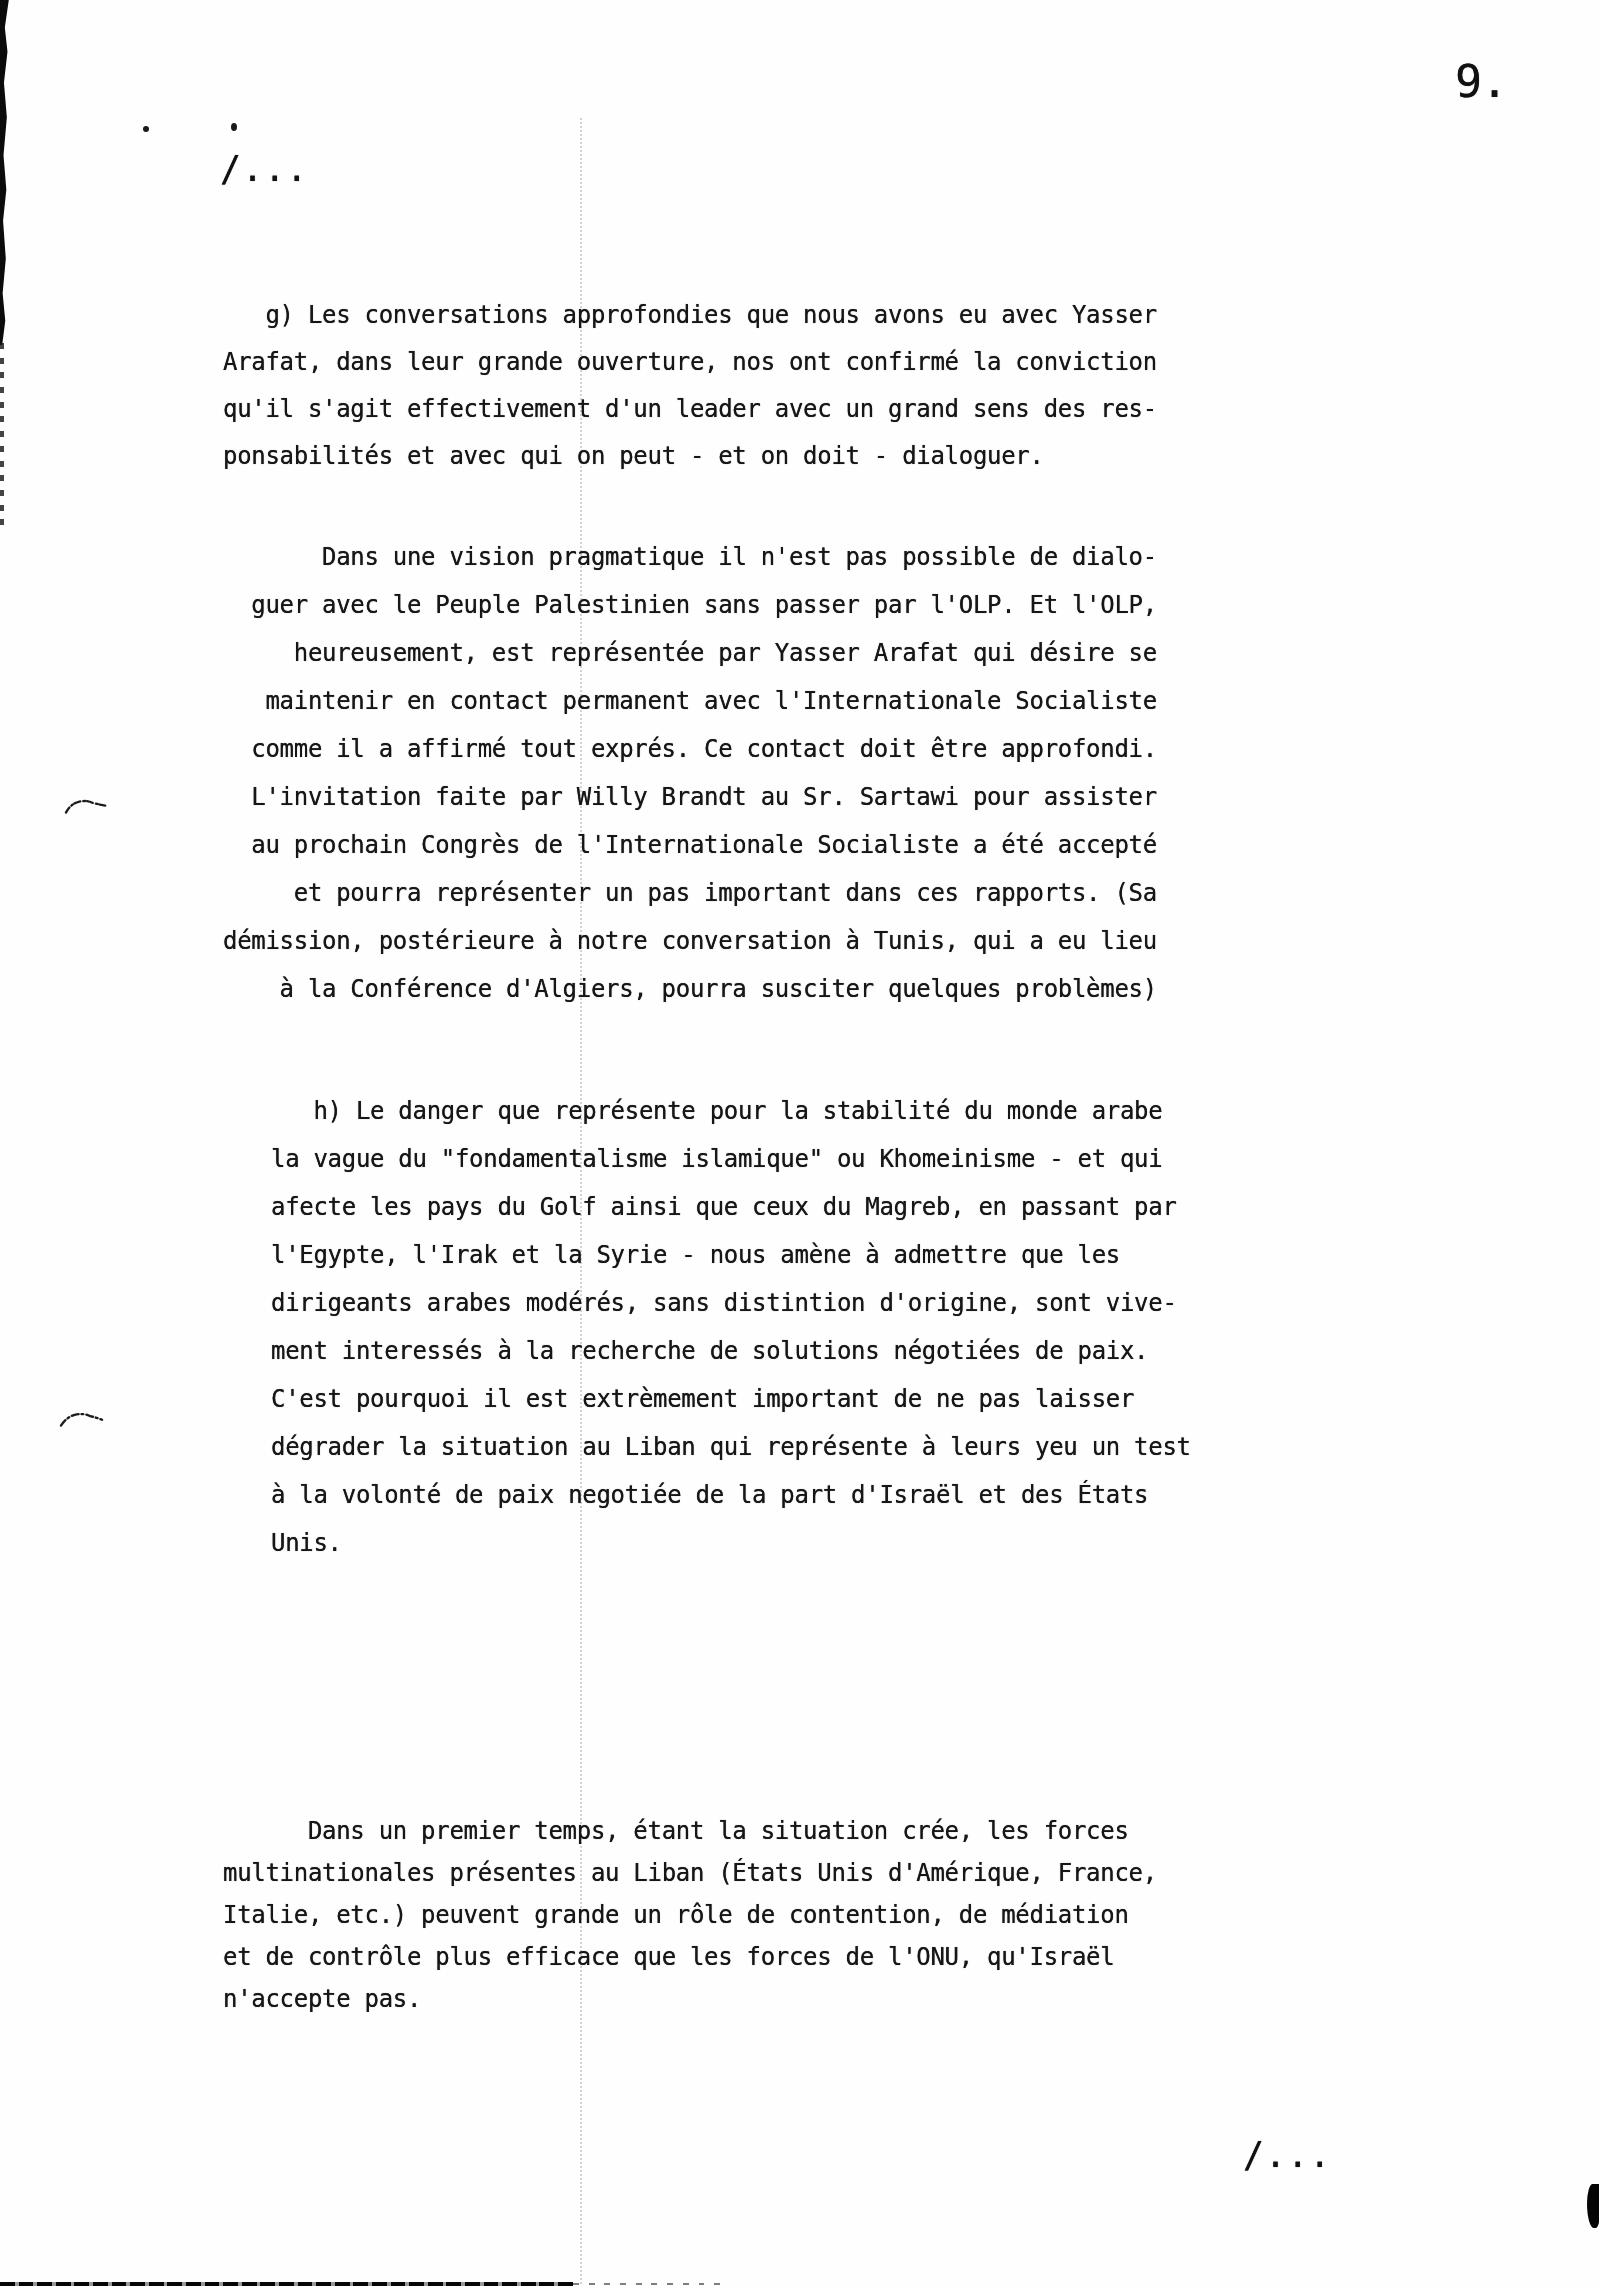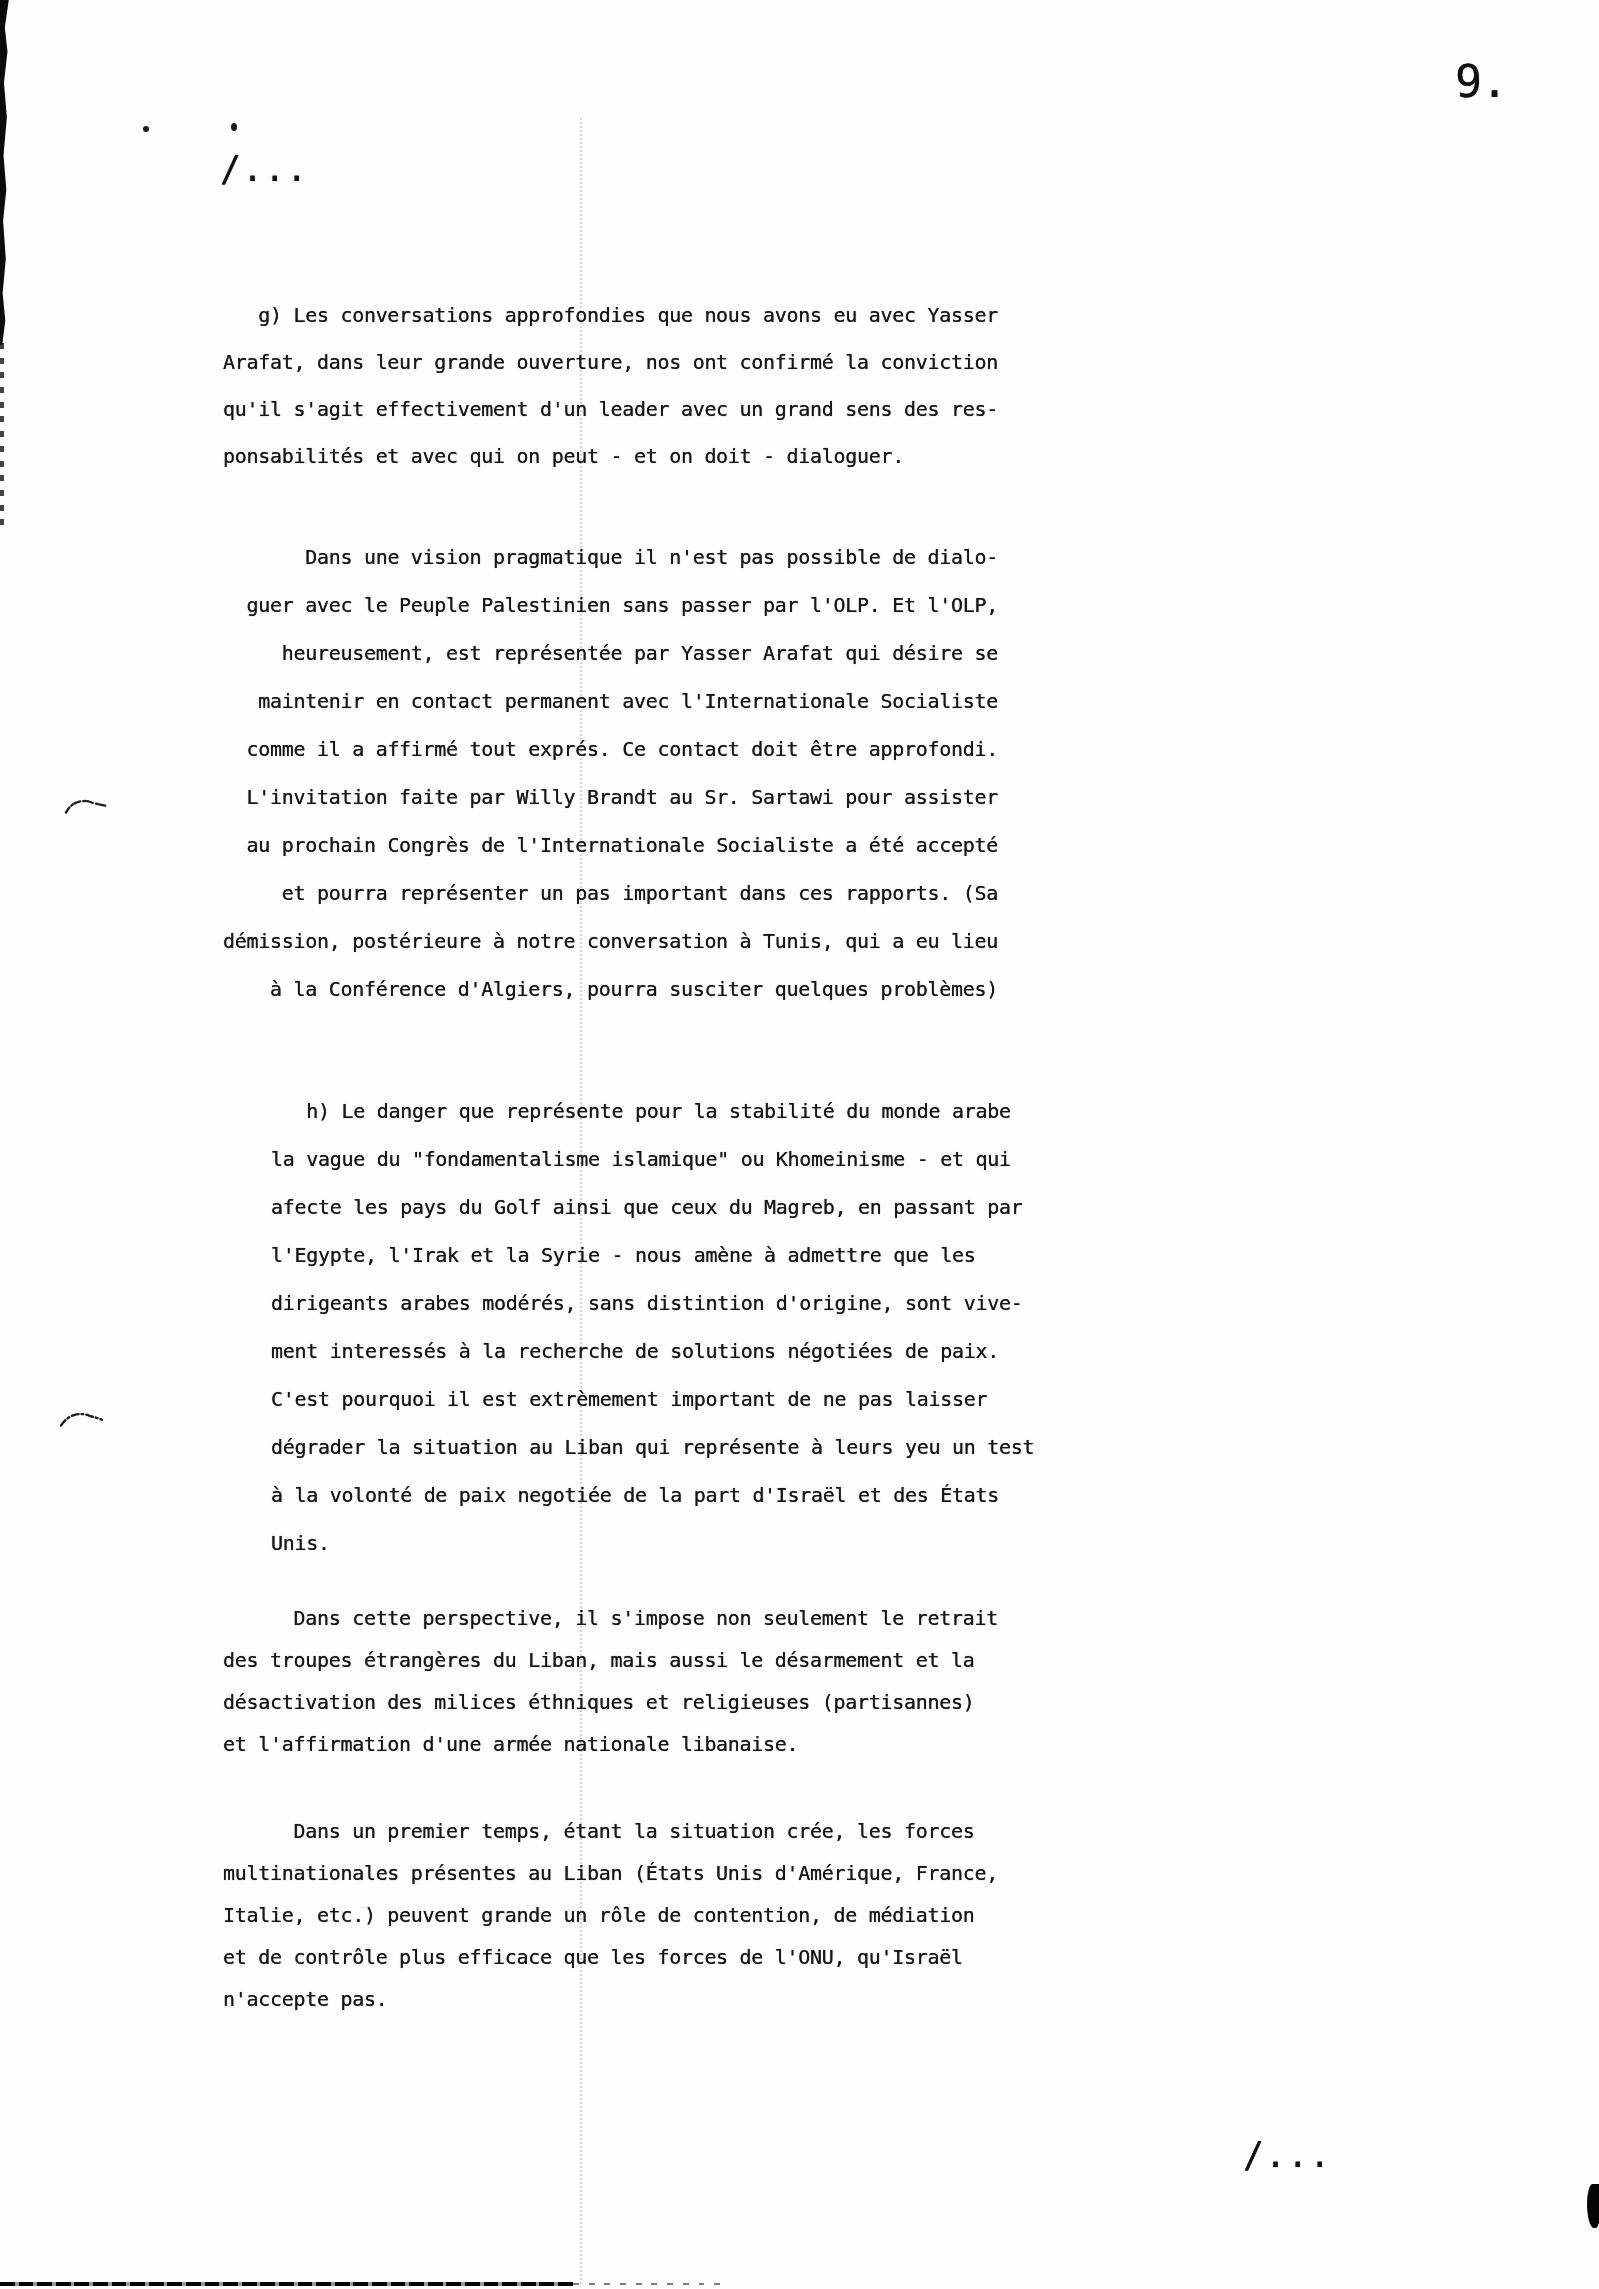--- a/index.html
+++ b/index.html
@@ -10,21 +10,21 @@
     overflow:hidden;
     font-family:"DejaVu Sans Mono","Liberation Mono",monospace;
     color:#141414;
   }
   
   .para{
     position:absolute;
     left:223px;
     margin:0;
     font-family:"DejaVu Sans Mono","Liberation Mono",monospace;
-    font-size:20px;
+    font-size:24px;
     line-height:47px;
     letter-spacing:-0.3px;
     white-space:pre;
     color:#161616;
     text-shadow:0 0 0.7px rgba(10,10,10,0.85);
   }
   .lh49{line-height:48px;}
   .lh43{line-height:42px;}
   .pageno{
     position:absolute;left:1455px;top:55px;
@@ -113,24 +113,20 @@
   <pre class="para lh49" style="top:1087px;margin-left:48px;">   h) Le danger que représente pour la stabilité du monde arabe
 la vague du "fondamentalisme islamique" ou Khomeinisme - et qui
 afecte les pays du Golf ainsi que ceux du Magreb, en passant par
 l'Egypte, l'Irak et la Syrie - nous amène à admettre que les
 dirigeants arabes modérés, sans distintion d'origine, sont vive-
 ment interessés à la recherche de solutions négotiées de paix.
 C'est pourquoi il est extrèmement important de ne pas laisser
 dégrader la situation au Liban qui représente à leurs yeu un test
 à la volonté de paix negotiée de la part d'Israël et des États
 Unis.</pre>
-  <pre class="para lh43" style="top:1597px;">      Dans cette perspective, il s'impose non seulement le retrait
-des troupes étrangères du Liban, mais aussi le désarmement et la
-désactivation des milices éthniques et religieuses (partisannes)
-et l'affirmation d'une armée nationale libanaise.</pre>
   <pre class="para lh43" style="top:1810px;">      Dans un premier temps, étant la situation crée, les forces
 multinationales présentes au Liban (États Unis d'Amérique, France,
 Italie, etc.) peuvent grande un rôle de contention, de médiation
 et de contrôle plus efficace que les forces de l'ONU, qu'Israël
 n'accepte pas.</pre>
 
   <div class="cont bottom">/...</div>
 </div>
 
 

